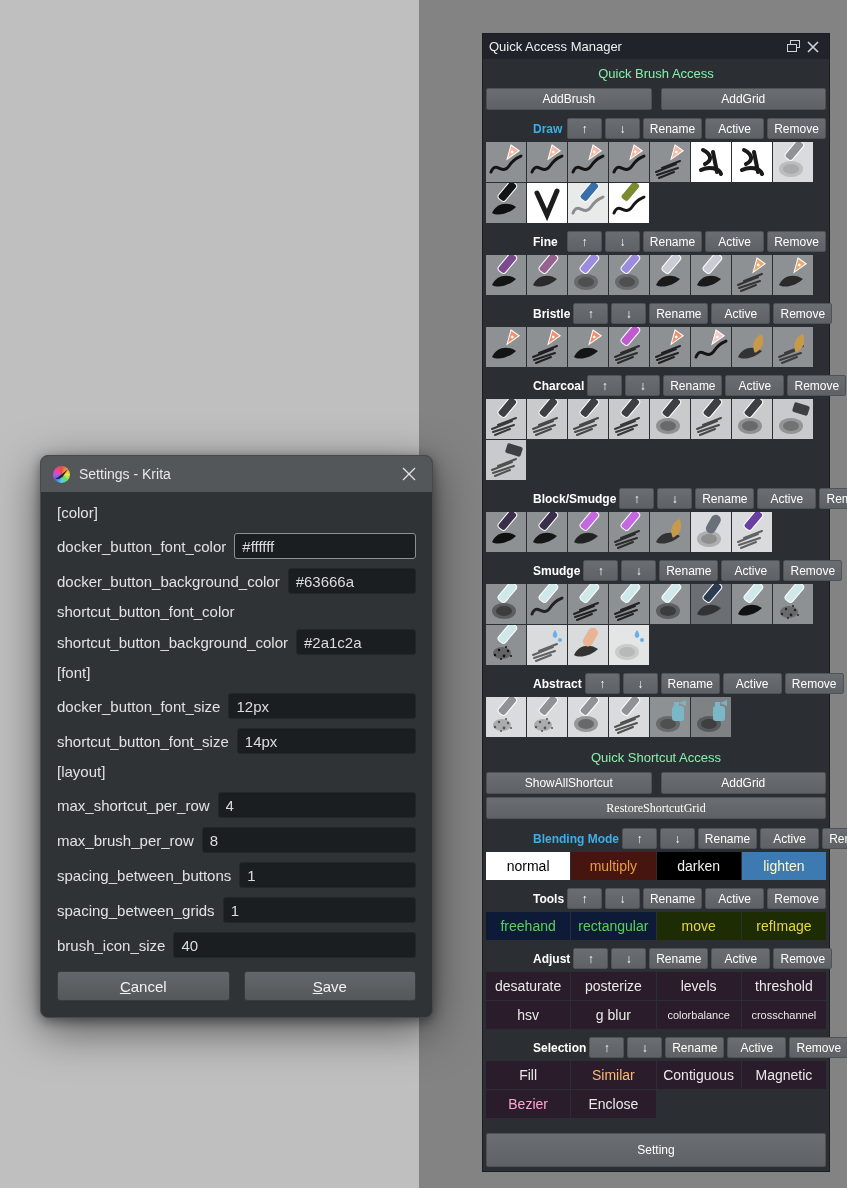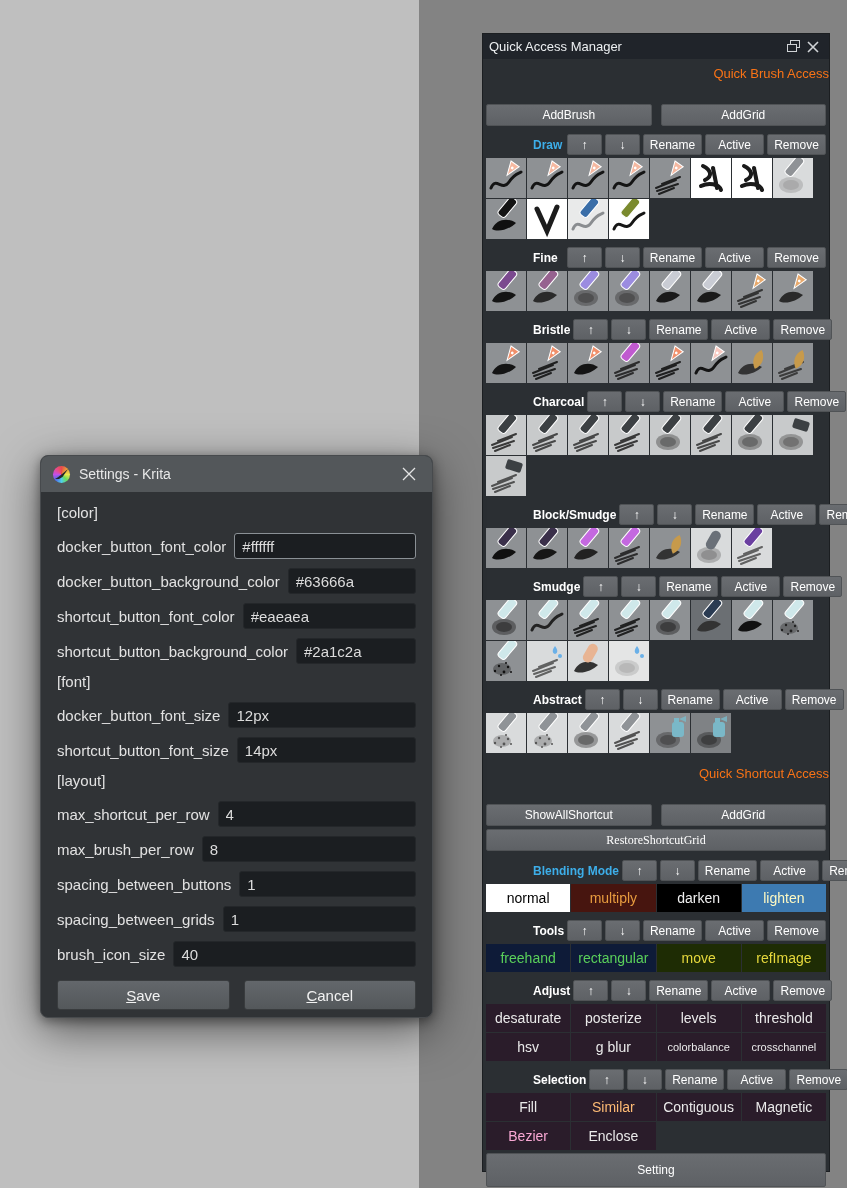--- a/index.html
+++ b/index.html
@@ -15,21 +15,21 @@
   
   .docker{
     position:absolute;left:482px;top:33px;width:348px;height:1139px;
     background:#2b2f33;border:1px solid #1b1e21;box-sizing:border-box;
     display:flex;flex-direction:column;color:#e8e8e8;
   }
   .docker-titlebar{height:25px;background:#20242a;display:flex;align-items:center;padding:0 6px;flex:none;}
   .docker-title{font-size:13px;color:#eceff1;flex:1;}
   .tb-icon{width:20px;height:18px;display:flex;align-items:center;justify-content:center;cursor:pointer;}
   .tb-icon svg{display:block;}
-  .docker-subtitle{text-align:right;font-size:13px;color:#f97316;padding:7px 0 22px;flex:none;}
+  .docker-subtitle{text-align:center;font-size:13px;color:#86efac;padding:7px 0 6px;flex:none;}
   .docker-btnrow{display:flex;gap:9px;padding:1px 3px;flex:none;}
   .dbtn{
     flex:1;height:22px;background:linear-gradient(#6a6d71,#5e6165);
     border:1px solid #505356;border-radius:2px;color:#ffffff;font-size:12px;
     display:flex;align-items:center;justify-content:center;cursor:pointer;
     font-family:inherit;box-sizing:border-box;
   }
   .restore-row{padding:2px 3px;flex:none;}
   .group{flex:none;}
   .group-header{display:flex;align-items:center;gap:3px;padding:7px 3px 2px 4px;}
@@ -957,21 +957,20 @@
       <div class="field-row">
         <span class="field-label">docker_button_font_color</span>
         <input class="field-input focused" value="#ffffff" style="">
       </div>
       <div class="field-row">
         <span class="field-label">docker_button_background_color</span>
         <input class="field-input" value="#63666a" style="">
       </div>
       <div class="field-row">
         <span class="field-label">shortcut_button_font_color</span>
-        <input class="field-input" value="#eaeaea" style="">
       </div>
       <div class="field-row">
         <span class="field-label">shortcut_button_background_color</span>
         <input class="field-input" value="#2a1c2a" style="">
       </div>
       <div class="sect-header">[font]</div>
       <div class="field-row">
         <span class="field-label">docker_button_font_size</span>
         <input class="field-input" value="12px" style="">
       </div>
@@ -994,17 +993,17 @@
       </div>
       <div class="field-row">
         <span class="field-label">spacing_between_grids</span>
         <input class="field-input" value="1" style="">
       </div>
       <div class="field-row">
         <span class="field-label">brush_icon_size</span>
         <input class="field-input" value="40" style="">
       </div>
       <div class="dlg-btnrow" id="dlg-btnrow">
+      <button class="dlg-btn"><u>C</u>ancel</button>
       <button class="dlg-btn"><u>S</u>ave</button>
-      <button class="dlg-btn"><u>C</u>ancel</button>
     </div>
   </div>
 </div>
 
 </body></html>

